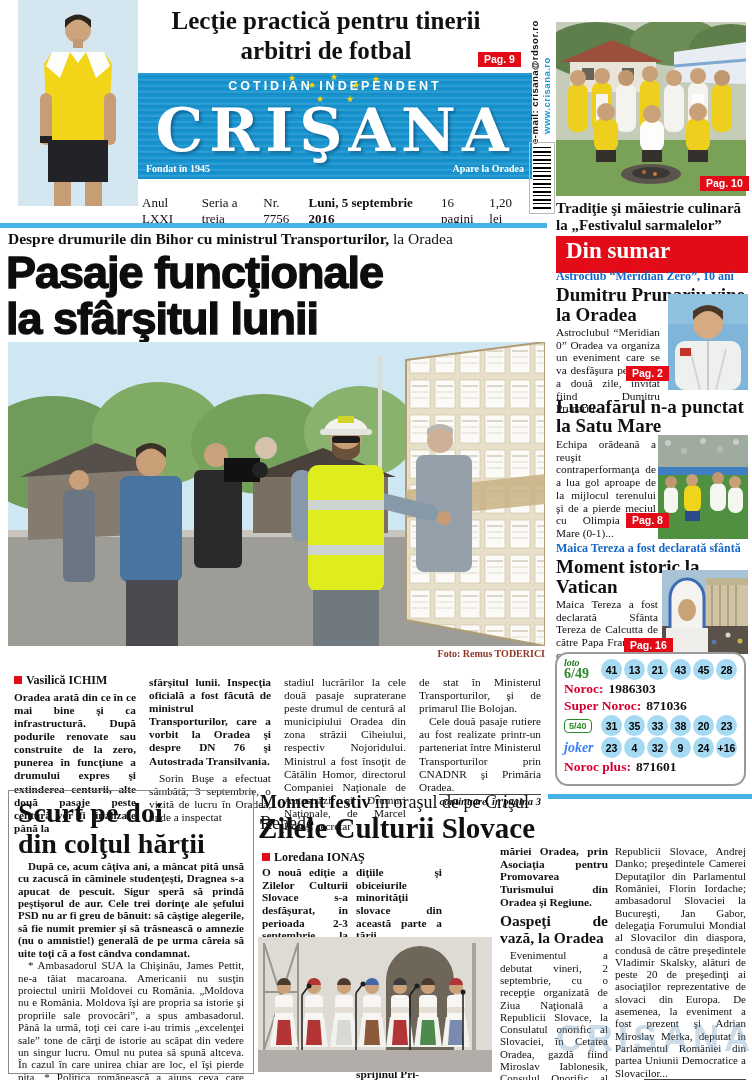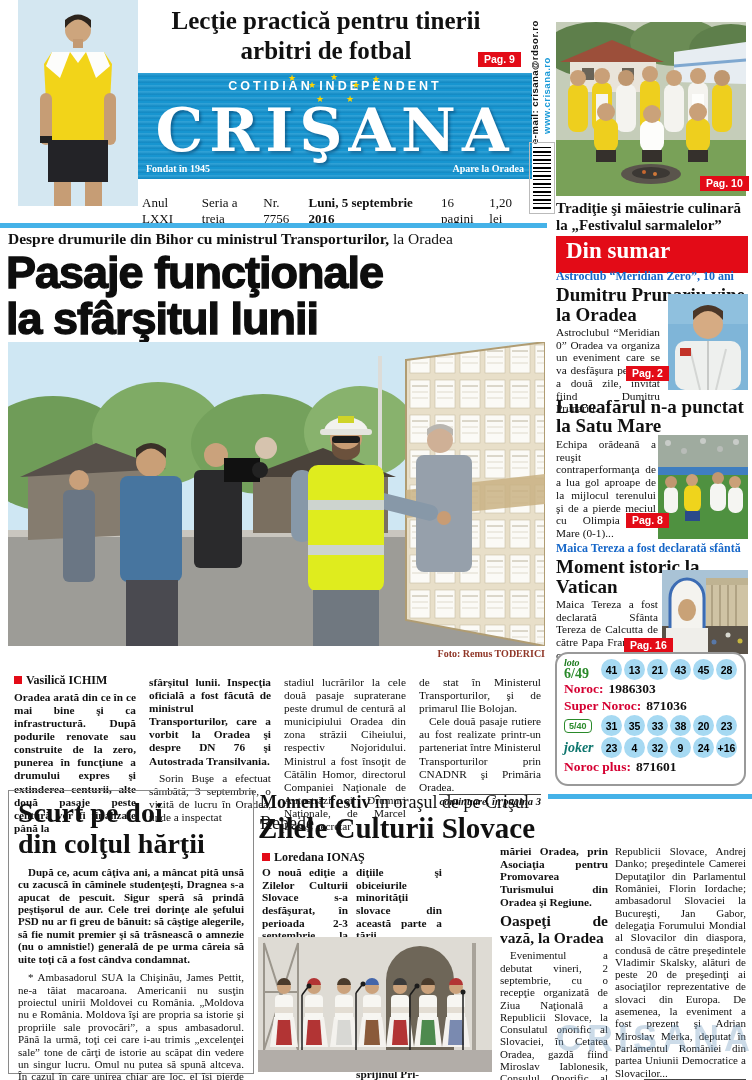--- a/index.html
+++ b/index.html
@@ -57,25 +57,25 @@
   .circle{width:21px;height:21px;border-radius:50%;background:#a6d9f2;color:#000;
           font-family:"Liberation Sans",sans-serif;font-weight:bold;font-size:10.5px;
           display:flex;align-items:center;justify-content:center}
   .lotto-label{color:#d50032;font-weight:bold;font-size:13.5px}
   .lotto-val{font-weight:bold;font-size:13.5px;margin-left:5px}
   .logo649{line-height:.85;color:#1d7a1d;font-weight:bold}
   .logo649 .a{font-style:italic;font-size:10px;display:block}
   .logo649 .b{font-size:14px;display:block;color:#2a8a2a}
   .logo540{border:1.5px solid #2a8a2a;border-radius:4px;color:#2a8a2a;font-weight:bold;
            font-size:9px;padding:1px 4px;font-family:"Liberation Sans",sans-serif}
-  .logojoker{color:#0f766e;font-weight:bold;font-style:italic;font-size:14px}
+  .logojoker{color:#3b82f6;font-weight:bold;font-style:italic;font-size:14px}
   
   .opinion{position:absolute;left:8px;top:790px;width:246px;height:284px;border:1px solid #8a8a8a;padding:6px 9px}
   .op-headline{font-weight:bold;font-size:28px;line-height:1.12}
-  .op-text{font-size:11px;line-height:1.13;text-align:justify;margin-top:6px}
+  .op-text{font-size:11px;line-height:1.13;text-align:justify;}
   
   .sl-kicker{font-size:18px}
   .sl-headline{font-weight:bold;font-size:29px;white-space:nowrap}
   .sl-col{position:absolute;font-size:11.3px;line-height:1.12;text-align:justify}
   .subhead{font-weight:bold;font-size:15.5px;line-height:1.1;margin:4px 0 3px}
   .watermark{position:absolute;left:556px;top:1018px;font-family:"Liberation Sans",sans-serif;
              font-weight:bold;font-size:36px;letter-spacing:5px;color:rgba(120,160,195,.38)}
 </style>
 </head>
 <body>

